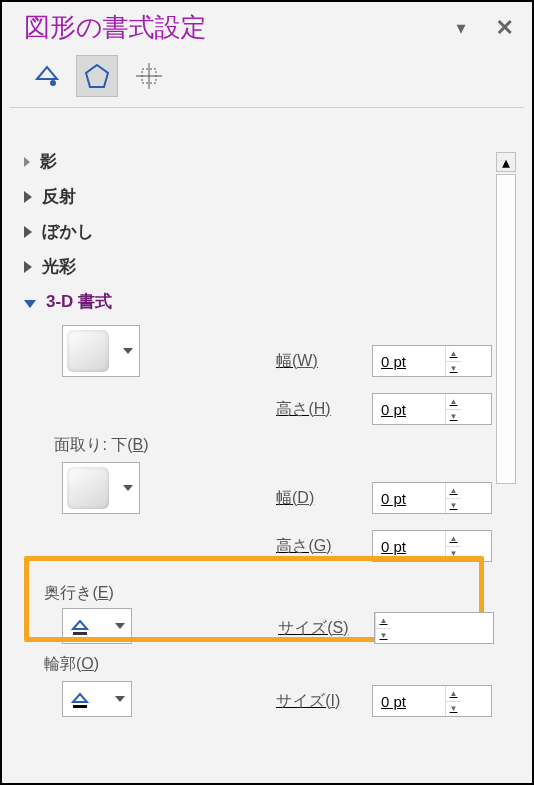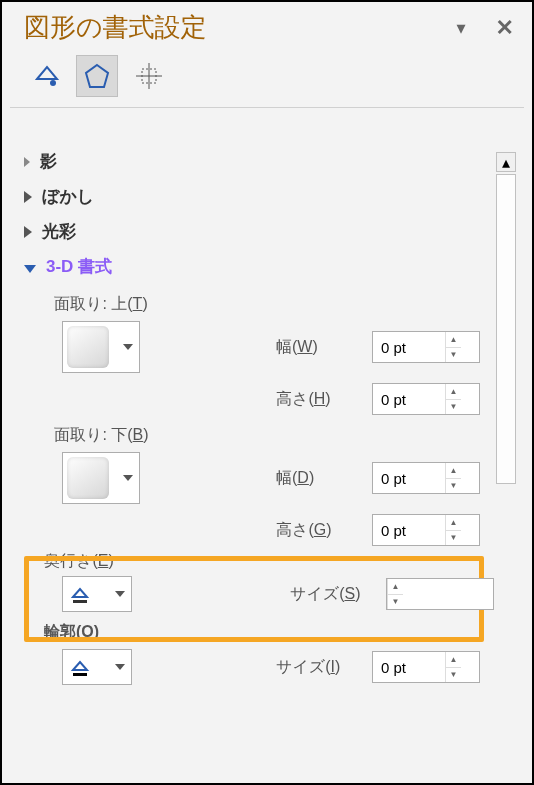--- a/index.html
+++ b/index.html
@@ -20,21 +20,21 @@
     position: relative;
   }
   .header {
     display: flex;
     align-items: center;
     justify-content: space-between;
     padding: 8px 18px 4px 22px;
   }
   .title {
     font-size: 26px;
-    color: #a16207;
+    color: #a21caf;
     font-weight: 500;
   }
   .header-controls {
     display: flex;
     gap: 30px;
     align-items: center;
     color: #666;
   }
   .hc-btn { cursor: pointer; font-size: 18px; }
   .hc-close { font-size: 22px; font-weight: bold;}
@@ -89,32 +89,33 @@
     border-top: 8px solid #2a5db0;
     border-bottom: none;
     margin-top: 4px;
   }
   .tri.small {
     border-top: 5px solid transparent;
     border-bottom: 5px solid transparent;
     border-left: 6px solid #888;
   }
   .label-bold { font-weight: bold; color: #333; }
-  .label-blue { font-weight: bold; color: #8b5cf6; }
+  .label-blue { font-weight: bold; color: #701a75; }
   .sublabel {
     font-size: 16px;
     color: #555;
     padding-left: 34px;
     margin-top: 10px;
   }
   .under { text-decoration: underline; }
   .row2col {
     display: flex;
-    align-items: center;
+    align-items: flex-end;
     margin-top: 6px;
+    text-decoration: underline;
   }
   .leftcol {
     width: 256px;
     padding-left: 42px;
   }
   .rightcol {
     flex: 1;
     display: flex;
     align-items: center;
     gap: 10px;
@@ -153,21 +154,21 @@
     padding: 0 6px;
     cursor: pointer;
     margin-left: 42px;
   }
   .rlabel {
     font-size: 16px;
     color: #555;
     width: 86px;
   }
   .spin {
-    width: 108px;
+    width: 120px;
     height: 32px;
     background: #fff;
     border: 1px solid #adadad;
     display: flex;
     align-items: center;
     position: relative;
   }
   .spin input {
     border: none;
     width: 72px;
@@ -216,21 +217,21 @@
     display:flex;align-items:center;justify-content:center;
     cursor: pointer;
   }
   .scroll-thumb {
     width: 20px;
     height: 310px;
     background: #fdfdfd;
     border: 1px solid #c0c0c0;
     margin-top: 2px;
   }
-  .mt { margin-top: 10px; }
+  .mt { margin-top: 16px; }
 </style>
 </head>
 <body>
 
 <div class="pane">
   <div class="header">
     <div class="title">図形の書式設定</div>
     <div class="header-controls">
       <div class="hc-btn">▾</div>
       <div class="hc-btn hc-close">✕</div>
@@ -265,34 +266,35 @@
     <div class="scroll-thumb"></div>
   </div>
 
   <div class="content">
     <div class="section-row">
       <span class="tri small"></span>
       <span class="label-bold">影</span>
     </div>
     <div class="section-row">
       <span class="tri"></span>
+      <span class="label-bold">反射</span>
+    </div>
+    <div class="section-row">
+      <span class="tri"></span>
       <span class="label-bold">ぼかし</span>
     </div>
     <div class="section-row">
       <span class="tri"></span>
       <span class="label-bold">光彩</span>
     </div>
     <div class="section-row">
       <span class="tri down"></span>
       <span class="label-blue">3-D 書式</span>
     </div>
 
-    <div class="sublabel">
-      <span>面取り: 上(</span><span class="under">T</span><span>)</span>
-    </div>
     <div class="row2col">
       <div class="leftcol">
         <div class="bevel-picker">
           <div class="bevel-thumb"></div>
           <div class="dd-caret"></div>
         </div>
       </div>
       <div class="rightcol">
         <div class="rlabel"><span>幅(</span><span class="under">W</span><span>)</span></div>
         <div class="spin">
@@ -348,21 +350,21 @@
           <div class="spin-btns">
               <div>▲</div>
               <div>▼</div>
             </div>
         </div>
       </div>
     </div>
 
     <div class="highlight-box" style="left:4px; top:412px; width:460px; height:86px;"></div>
 
-    <div class="sublabel" style="margin-top:5px; padding-left:24px;">
+    <div class="sublabel" style="margin-top:21px; padding-left:24px;">
       <span>奥行き(</span><span class="under">E</span><span>)</span>
     </div>
     <div class="row2col" style="margin-top:4px;gap:43px;">
       <div style="width:256px;">
         <div class="color-picker">
           <svg width="22" height="22">
               <path d="M4 14 L11 6 L18 14 Z" fill="none" stroke="#2a5db0" stroke-width="2"></path>
               <rect x="4" y="17" width="14" height="3" fill="#333"></rect>
             </svg>
           <div class="dd-caret"></div>
@@ -372,21 +374,21 @@
         <div class="rlabel"><span>サイズ(</span><span class="under">S</span><span>)</span></div>
         <div class="spin">
           <div class="spin-btns">
               <div>▲</div>
               <div>▼</div>
             </div>
         </div>
       </div>
     </div>
 
-    <div class="sublabel" style="padding-left:24px;font-weight:bold;">
+    <div class="sublabel" style="padding-left:24px;">
       <span>輪郭(</span><span class="under">O</span><span>)</span>
     </div>
     <div class="row2col" style="">
       <div style="width:256px;">
         <div class="color-picker">
           <svg width="22" height="22">
               <path d="M4 14 L11 6 L18 14 Z" fill="none" stroke="#2a5db0" stroke-width="2"></path>
               <rect x="4" y="17" width="14" height="3" fill="#000"></rect>
             </svg>
           <div class="dd-caret"></div>

